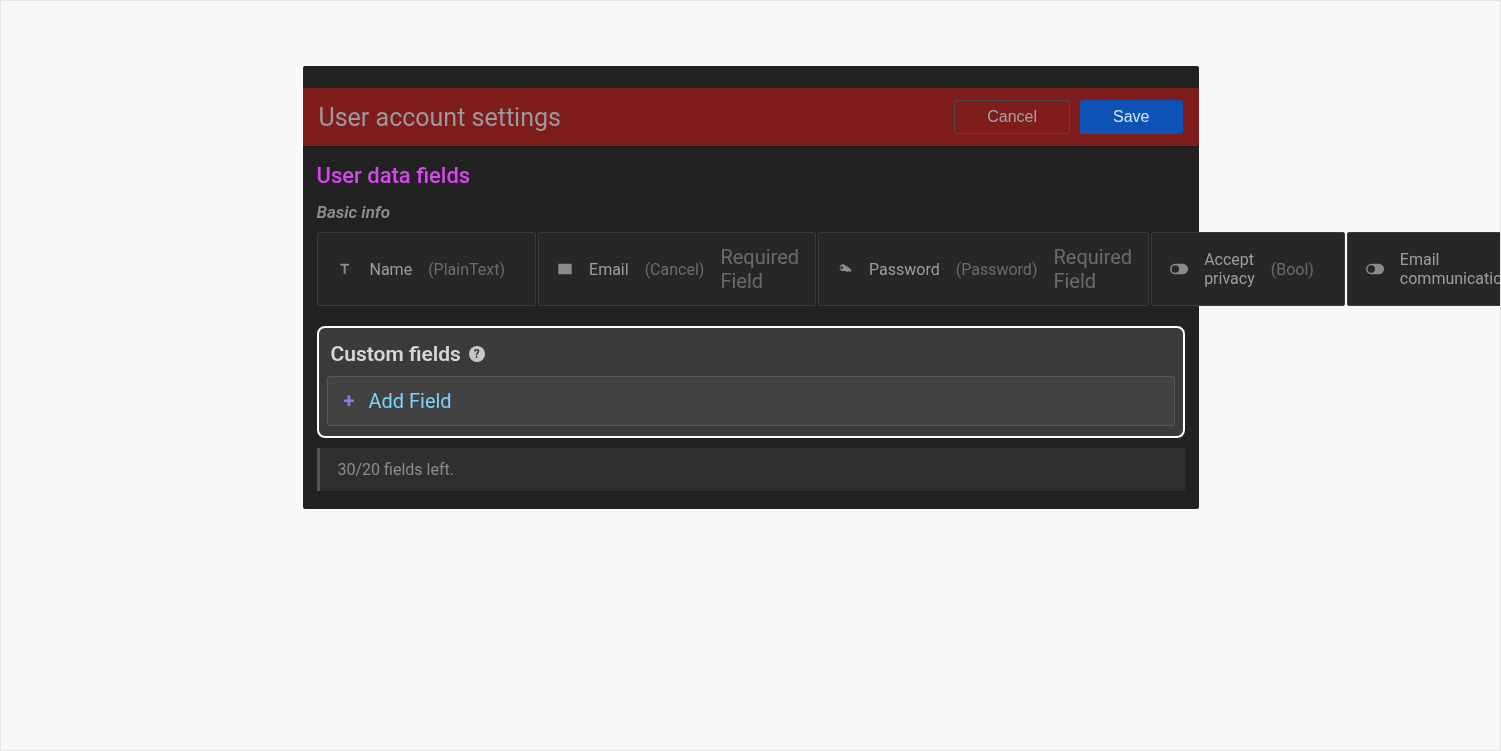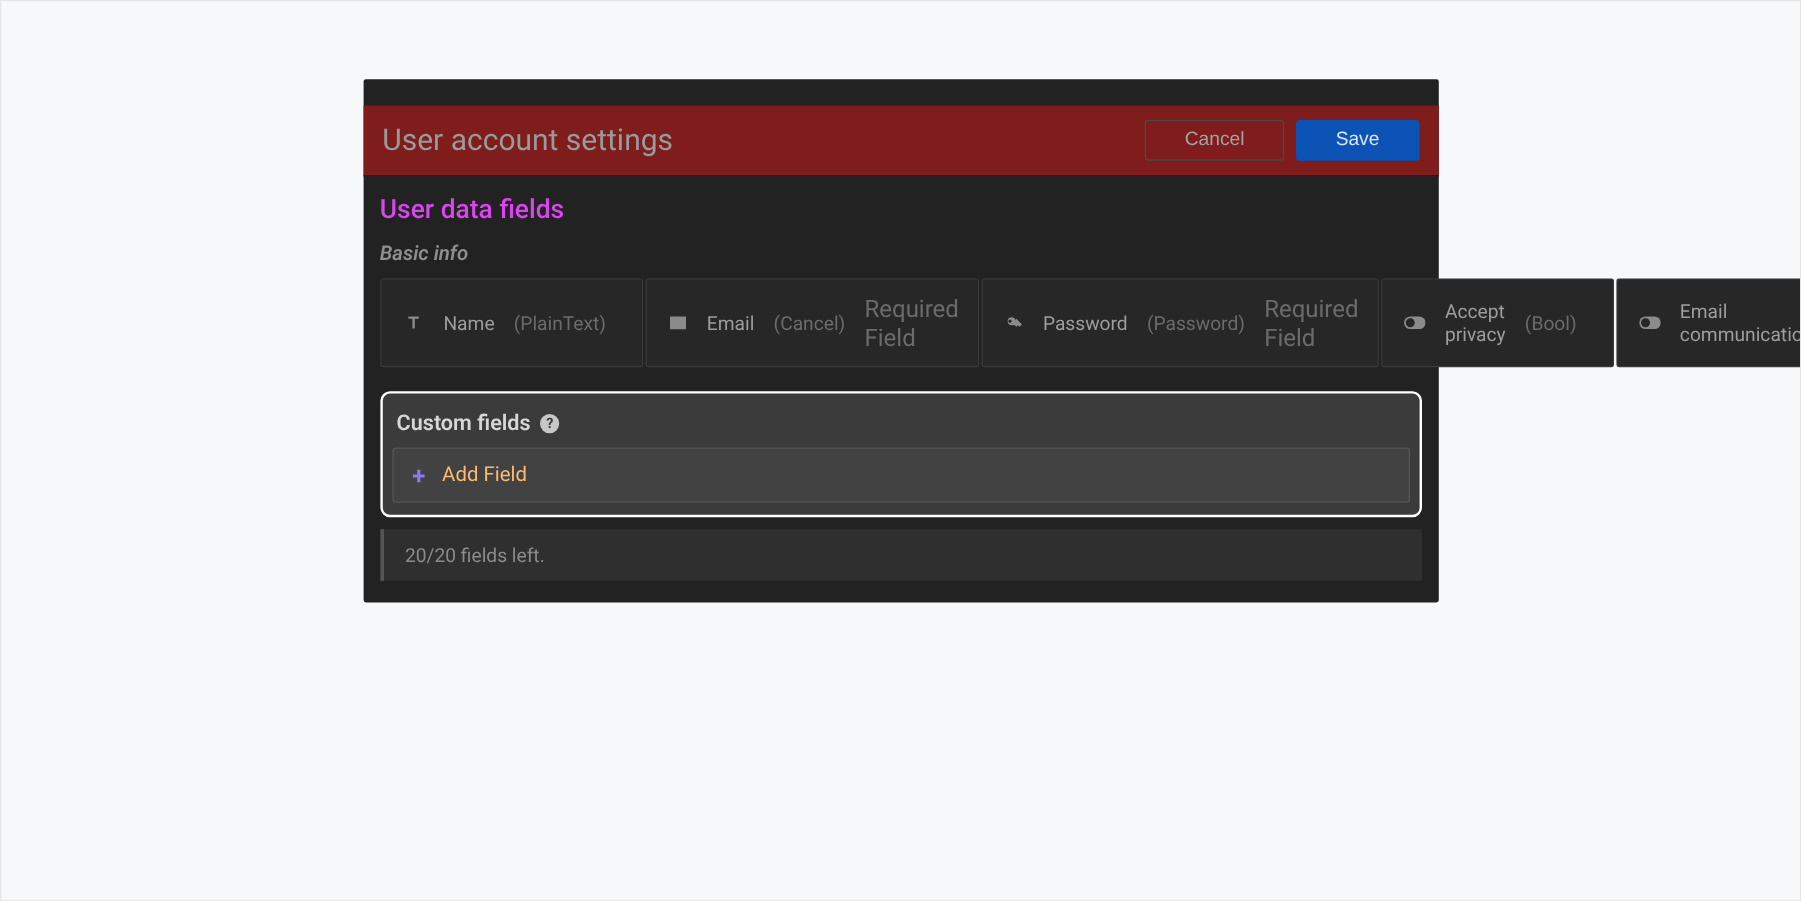--- a/index.html
+++ b/index.html
@@ -94,21 +94,21 @@
     padding: 10px 8px 10px 8px;
   }
   .custom-head {
     display: flex;
     align-items: center;
     gap: 8px;
     margin: 4px 0 10px 4px;
   }
   .custom-title {
     color: #d7d7d7;
-    font-size: 18px;
+    font-size: 21px;
     font-weight: 600;
   }
   .help-icon {
     width: 16px; height: 16px; border-radius: 50%;
     background: #c7c7c7; color: #3b3b3b;
     display: flex; align-items: center; justify-content: center;
     font-size: 12px; font-weight: 700;
   }
   .add-field {
     display: flex;
@@ -119,21 +119,21 @@
     border-radius: 3px;
     padding: 12px 16px;
     cursor: pointer;
   }
   .plus-icon {
     color: #8e78f0;
     font-size: 20px;
     font-weight: 700;
     line-height: 1;
   }
-  .add-label { color: #fdba74; font-size: 17px; }
+  .add-label { color: #7dd3fc; font-size: 20px; }
 
   .fields-left {
     margin-top: 10px;
     background: #2f2f2f;
     border-left: 3px solid #555;
     padding: 12px 18px;
     color: #8b8b8b;
     font-size: 16px;
   }
 
@@ -221,16 +221,16 @@
       <div class="custom-head">
         <span class="custom-title">Custom fields</span>
         <span class="help-icon">?</span>
       </div>
       <div class="add-field">
         <span class="plus-icon">+</span>
         <span class="add-label">Add Field</span>
       </div>
     </div>
 
-    <div class="fields-left">20/20 fields left.</div>
+    <div class="fields-left">30/20 fields left.</div>
 
   </div>
 </div>
 
 </body></html>

